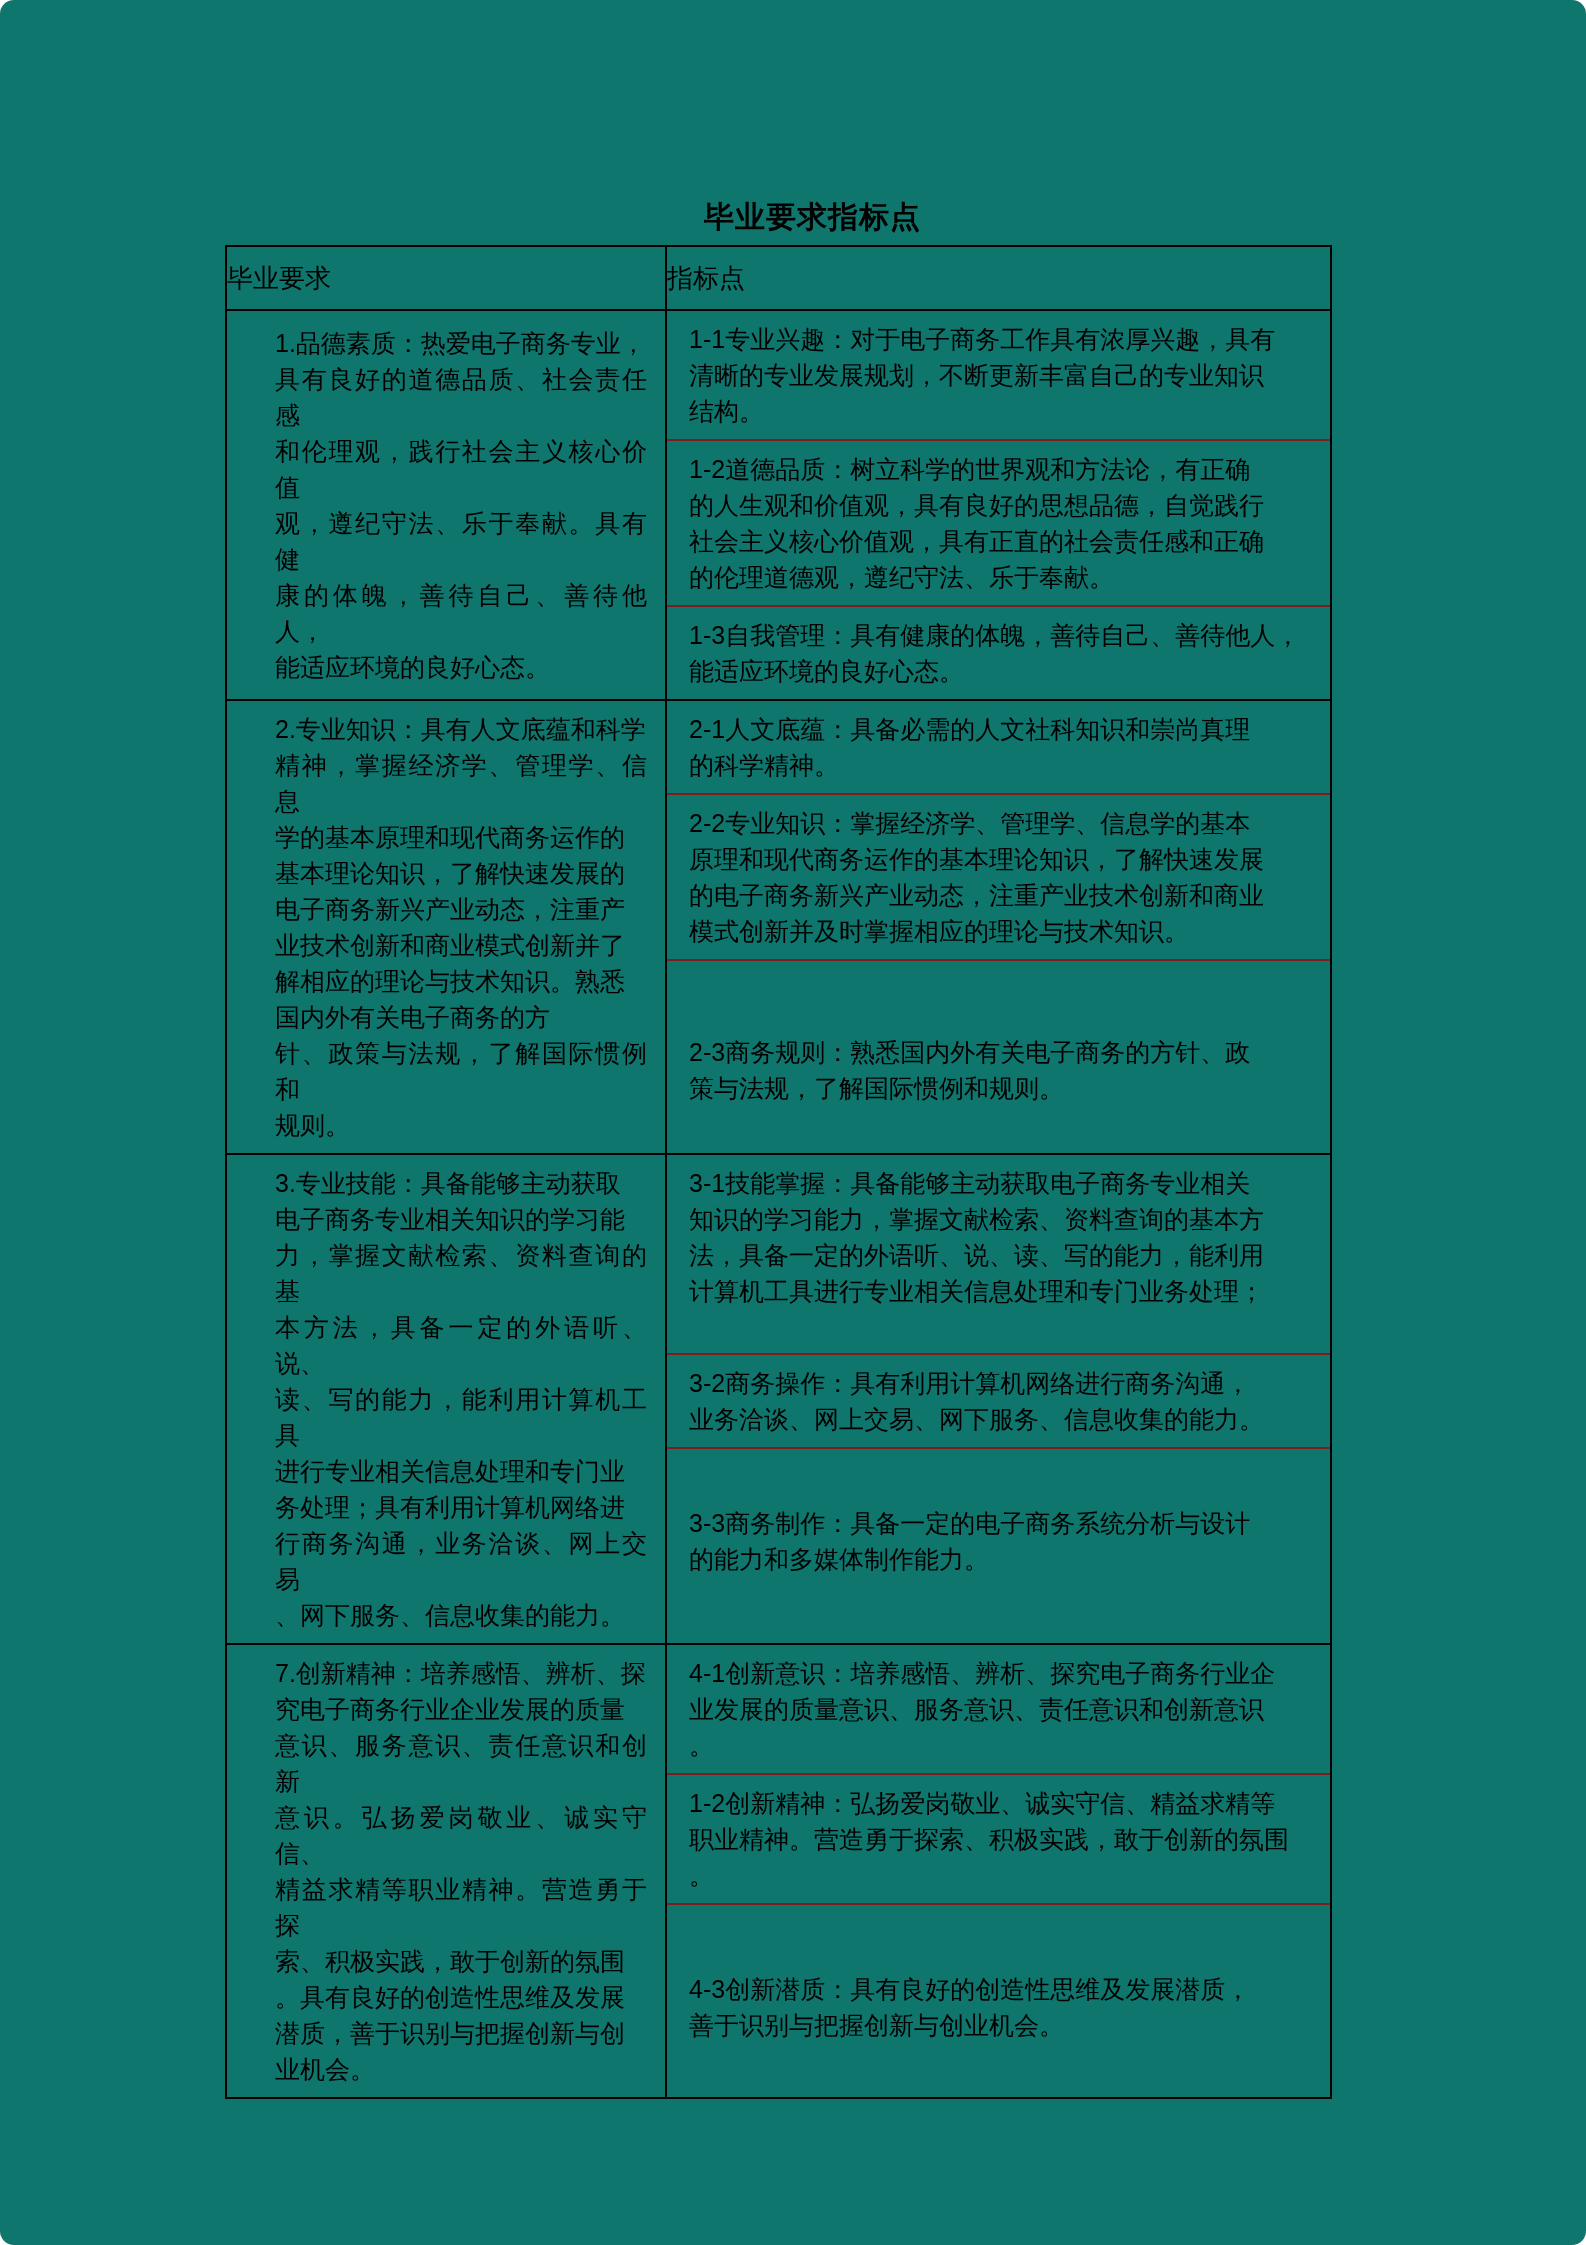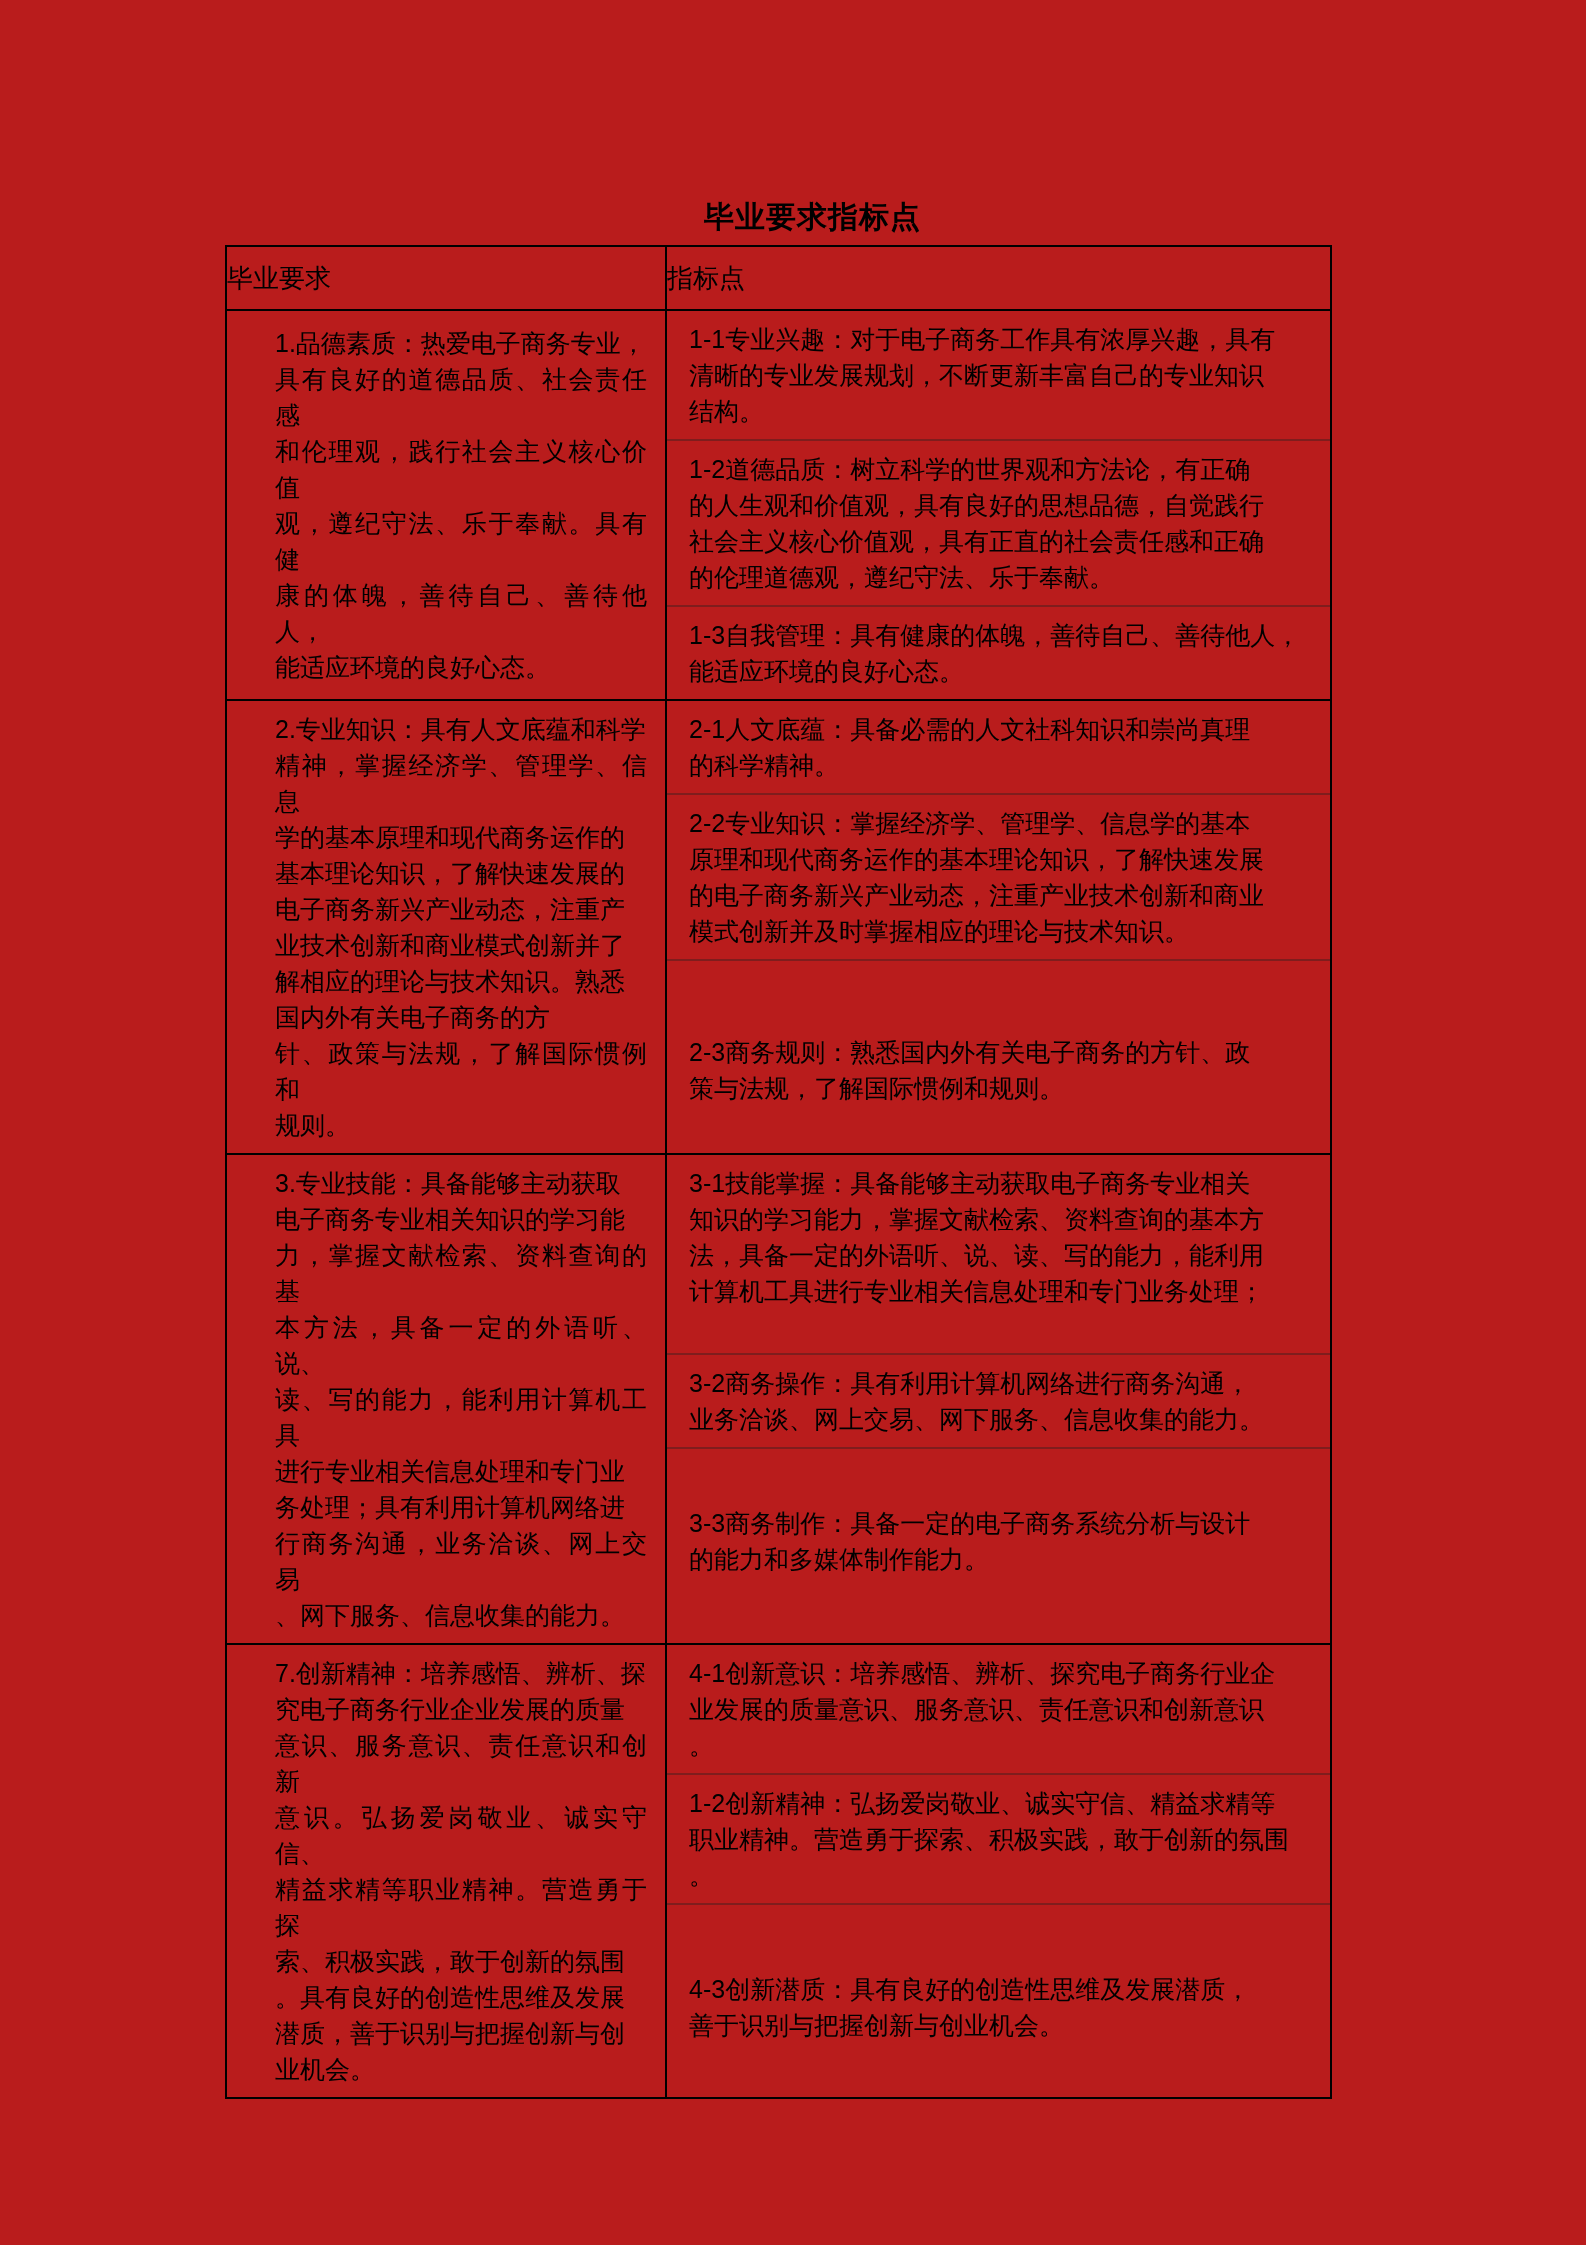--- a/index.html
+++ b/index.html
@@ -10,22 +10,23 @@
   body {
     width: 1586px;
     height: 2245px;
     font-family: "Liberation Sans", sans-serif;
     color: #000000;
   }
   .page {
     position: relative;
     width: 1586px;
     height: 2245px;
-    background: #b91c1c;
+    background: #0f766e;
     overflow: hidden;
+    border-radius: 14px;
   }
   .doc-title {
     margin: 0;
     padding-top: 200px;
     padding-left: 260px;
     width: 1105px;
     text-align: center;
     font-size: 30px;
     font-weight: bold;
     line-height: 34px;

